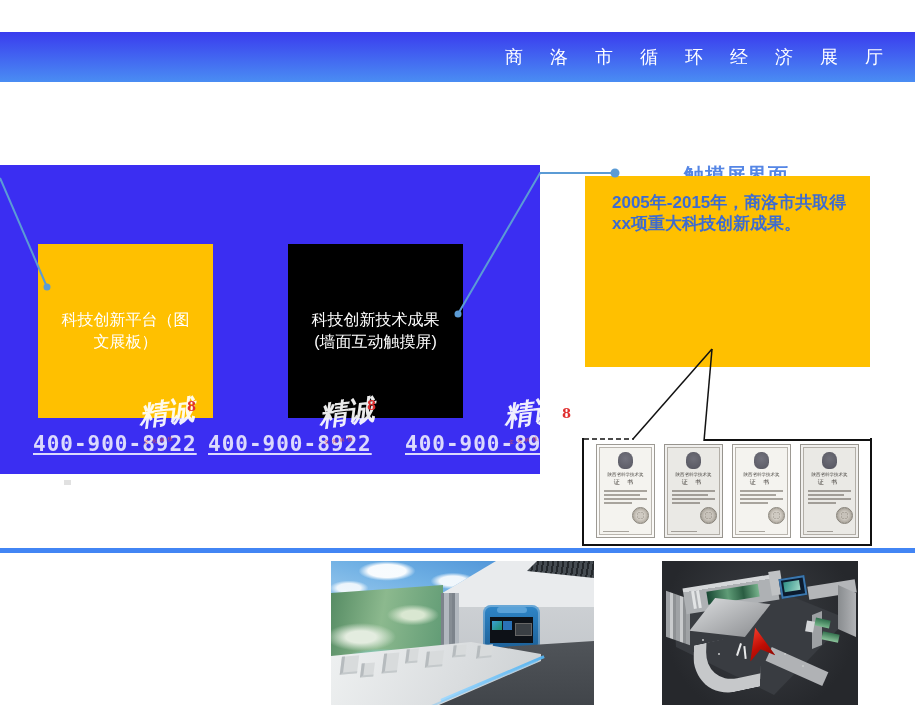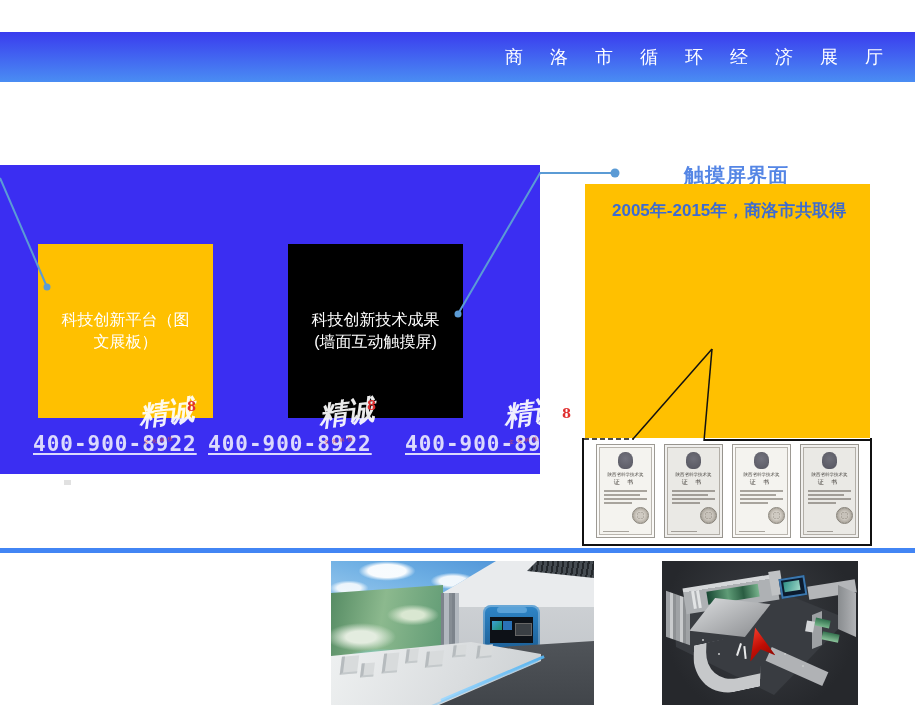--- a/index.html
+++ b/index.html
@@ -25,21 +25,21 @@
   .wm-logo{position:absolute;top:398px;width:72px;height:52px;z-index:6;color:rgba(255,255,255,.92);
     font-family:"DejaVu Serif","Liberation Serif",serif;font-style:italic;font-weight:bold;font-size:28px;
     transform:rotate(-7deg);line-height:1;}
   .wm-logo .sub{position:absolute;left:2px;top:38px;font-style:normal;font-weight:normal;font-size:5px;
     letter-spacing:3px;color:#e05545;font-family:"Liberation Sans",sans-serif;}
   .wm-red8{position:absolute;color:#e03030;font-family:"DejaVu Serif",serif;font-weight:bold;font-size:13px;z-index:6;}
 
   
   .caption-touch{position:absolute;left:684px;top:162px;font-size:20px;font-weight:bold;
     color:var(--caption-blue,#5586e5);letter-spacing:1px;}
-  .touch-panel{position:absolute;left:585px;top:184px;width:285px;height:261px;background:var(--accent-orange,#ffc000);}
+  .touch-panel{position:absolute;left:585px;top:176px;width:285px;height:191px;background:var(--accent-orange,#ffc000);}
   .touch-desc{position:absolute;left:27px;top:16px;width:245px;font-weight:bold;font-size:17px;
     line-height:21px;color:var(--text-blue,#3d6bd0);}
   .touch-btn{position:absolute;left:36px;top:104px;width:214px;height:53px;background:var(--button-cyan,#19ace8);
     color:#fff;font-size:15px;letter-spacing:1px;display:flex;align-items:center;justify-content:center;border:none;cursor:pointer;}
 
   
   .cert-box{position:absolute;left:582px;top:438px;width:290px;height:108px;background:#fff;
     border-left:2px solid #111;border-right:2px solid #111;border-bottom:2px solid #111;box-sizing:border-box;
     display:flex;align-items:center;justify-content:center;gap:9px;}
   .cert{position:relative;width:57px;height:92px;background:#f4f3ef;border:1px solid #9d9a94;
@@ -172,20 +172,21 @@
   <span class="wm-logo" style="left:505px"><span>精诚</span><span class="sub">文化科技</span></span>
   <span class="wm-red8" style="left:187px;top:399px">8</span>
   <span class="wm-red8" style="left:367px;top:398px">8</span>
   <span class="wm-red8" style="left:562px;top:406px">8</span>
 
   <div class="caption-touch">触摸屏界面</div>
 
   <div class="touch-panel">
     <div class="touch-desc">
       <span>2005年-2015年，商洛市共取得</span><br>
+      <span>xx项重大科技创新成果。</span>
     </div>
   </div>
 
   <div class="cert-box">
     <div class="cert">
       <div class="cert-emblem"></div>
       <div class="cert-title">陕西省科学技术奖</div>
       <div class="cert-sub">证 书</div>
       <div class="cert-lines">
           <i></i>

